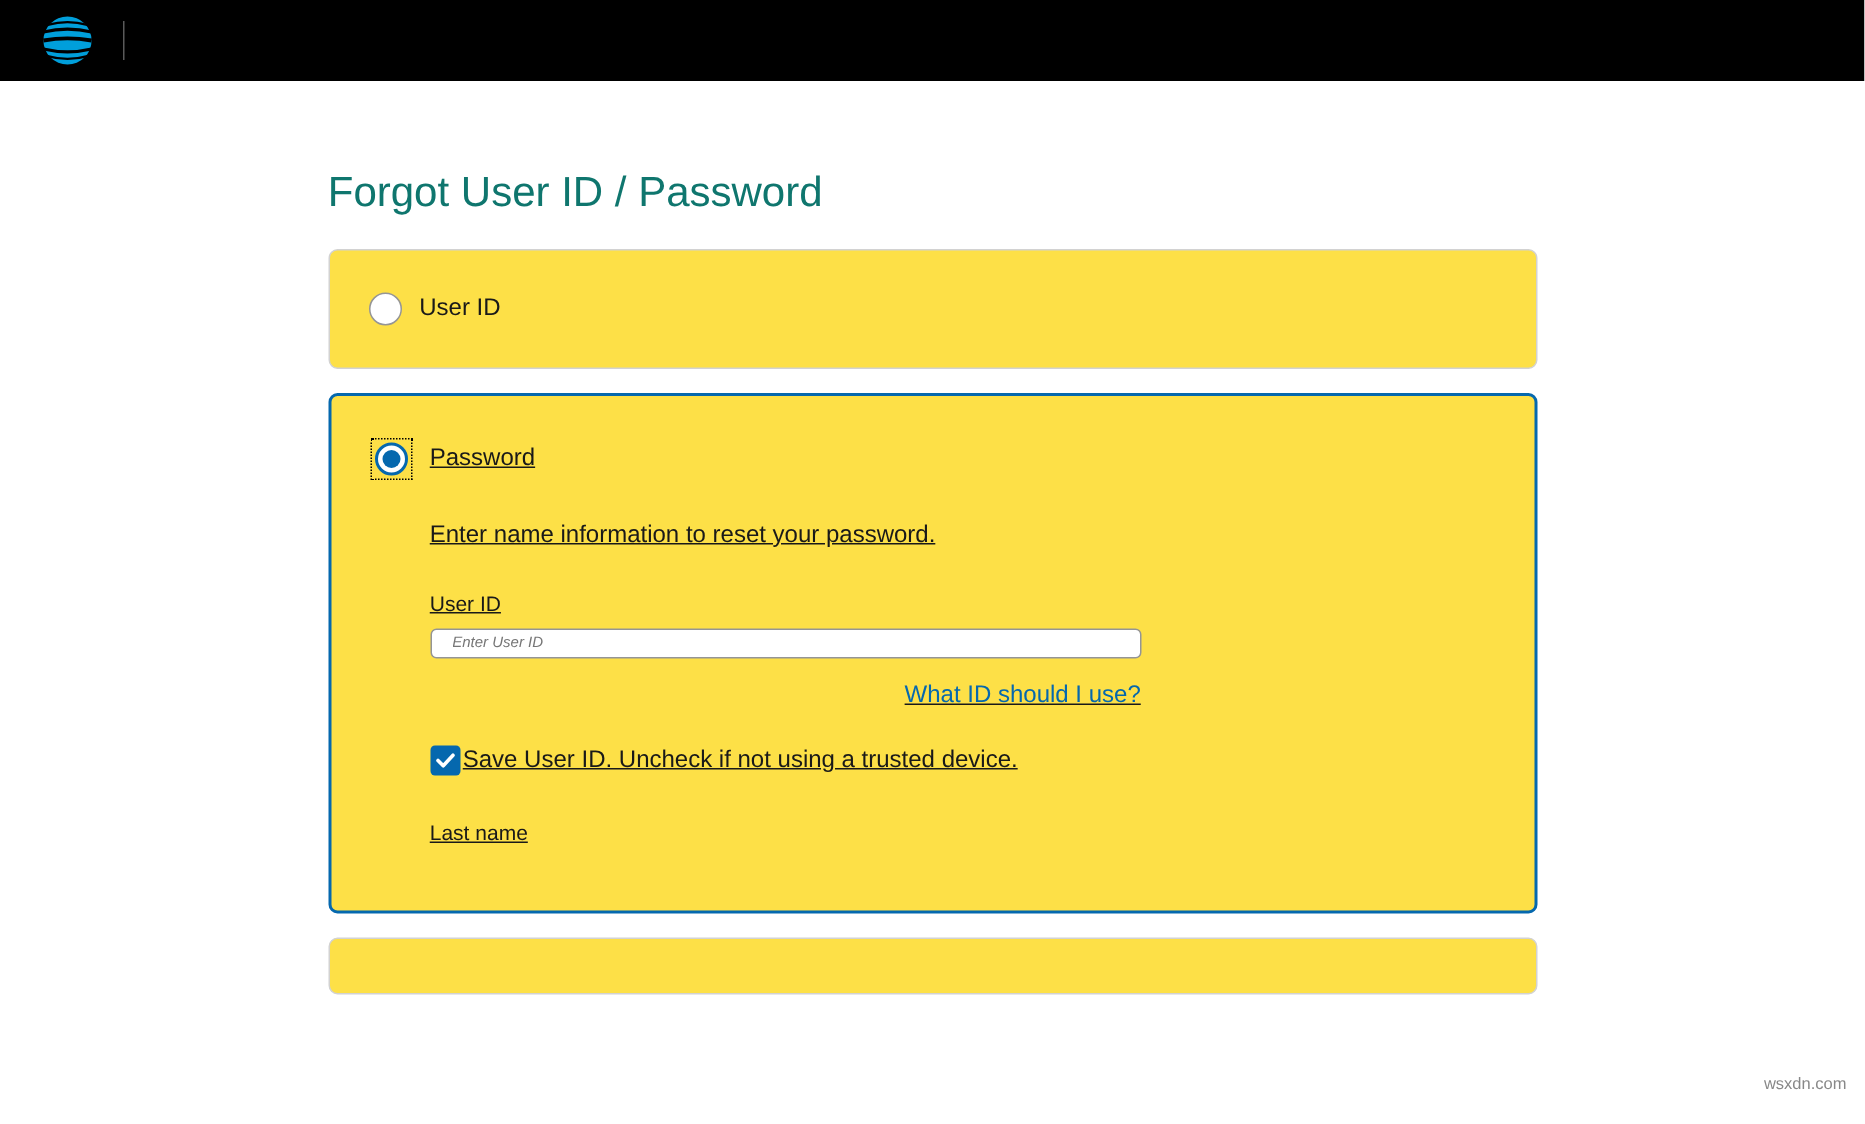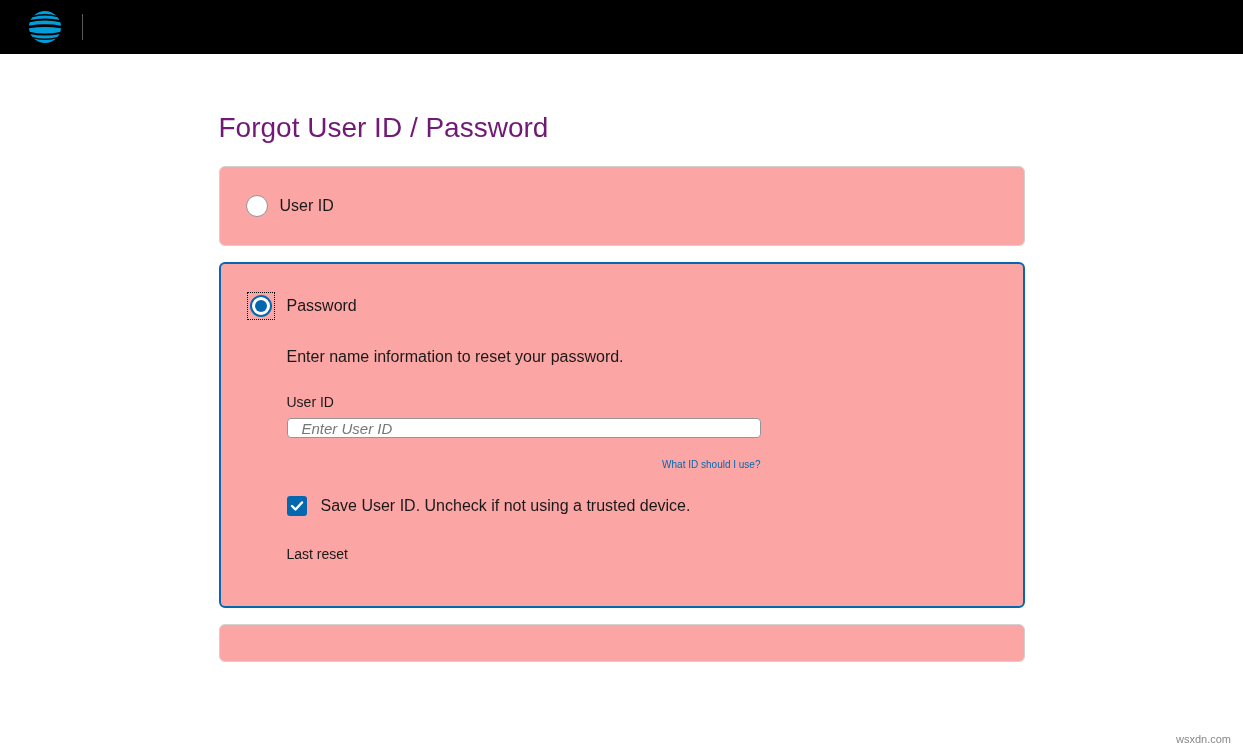--- a/index.html
+++ b/index.html
@@ -36,37 +36,38 @@
     }
     .content {
       max-width: 806px;
       margin: 0 auto;
       padding-top: 58px;
       padding-left: 0;
     }
     .page-title {
       font-size: 28px;
       font-weight: 400;
-      color: #701a75;
+      color: #0f766e;
       margin-bottom: 22px;
     }
     .subtitle {
       font-size: 16px;
       color: #191919;
       margin-bottom: 34px;
     }
     .option-card {
       border: 1px solid #d2d2d2;
       border-radius: 6px;
       padding: 28px 26px;
       margin-bottom: 16px;
-      background: #fca5a5;
+      background: #fde047;
     }
     .option-card.selected {
       border: 2px solid #0568ae;
+      text-decoration: underline;
     }
     .radio-row {
       display: flex;
       align-items: center;
       gap: 12px;
     }
     .radio-outer {
       width: 22px;
       height: 22px;
       border: 1px solid #959595;
@@ -114,44 +115,44 @@
       color: #191919;
       margin-bottom: 8px;
       display: block;
     }
     .text-input {
       width: 474px;
       height: 20px;
       border: 1px solid #959595;
       border-radius: 4px;
       padding: 0 14px;
-      font-size: 15px;
+      font-size: 10px;
       font-style: italic;
       color: #767676;
       outline: none;
     }
     .text-input::placeholder {
       color: #767676;
       font-style: italic;
     }
     .help-link-row {
       width: 474px;
       text-align: right;
       margin-bottom: 24px;
     }
     .help-link {
       color: #0568ae;
-      font-size: 10px;
+      font-size: 16px;
       text-decoration: none;
       cursor: pointer;
     }
     .checkbox-row {
       display: flex;
       align-items: center;
-      gap: 14px;
+      gap: 2px;
       margin-bottom: 30px;
     }
     .checkbox {
       width: 20px;
       height: 20px;
       background: #0568ae;
       border-radius: 3px;
       display: flex;
       align-items: center;
       justify-content: center;
@@ -177,21 +178,21 @@
     }
     .watermark-icon {
       display: inline-block;
       width: 40px;
       height: 40px;
       margin: 0 4px;
       position: relative;
     }
     .footer-mark {
       position: absolute;
-      bottom: 4px;
+      bottom: 20px;
       right: 12px;
       font-size: 11px;
       color: #888;
     }
     .content-inner { position: relative; z-index: 1; }
   </style>
 </head>
 <body>
 
 <div class="header">
@@ -259,21 +260,21 @@
       <div class="checkbox-row">
         <span class="checkbox">
           <svg width="14" height="14" viewBox="0 0 14 14">
             <path d="M2 7 L5.5 10.5 L12 3.5" stroke="#fff" stroke-width="2.4" fill="none" stroke-linecap="round" stroke-linejoin="round"></path>
           </svg>
         </span>
         <span class="checkbox-label">Save User ID. Uncheck if not using a trusted device.</span>
       </div>
 
       <div class="field-group">
-        <label class="field-label">Last reset</label>
+        <label class="field-label">Last name</label>
       </div>
     </div>
   </div>
 
   <div class="option-card" style="padding-bottom: 8px;">
     
   </div>
 </div>
 
 <div class="footer-mark">wsxdn.com</div>

